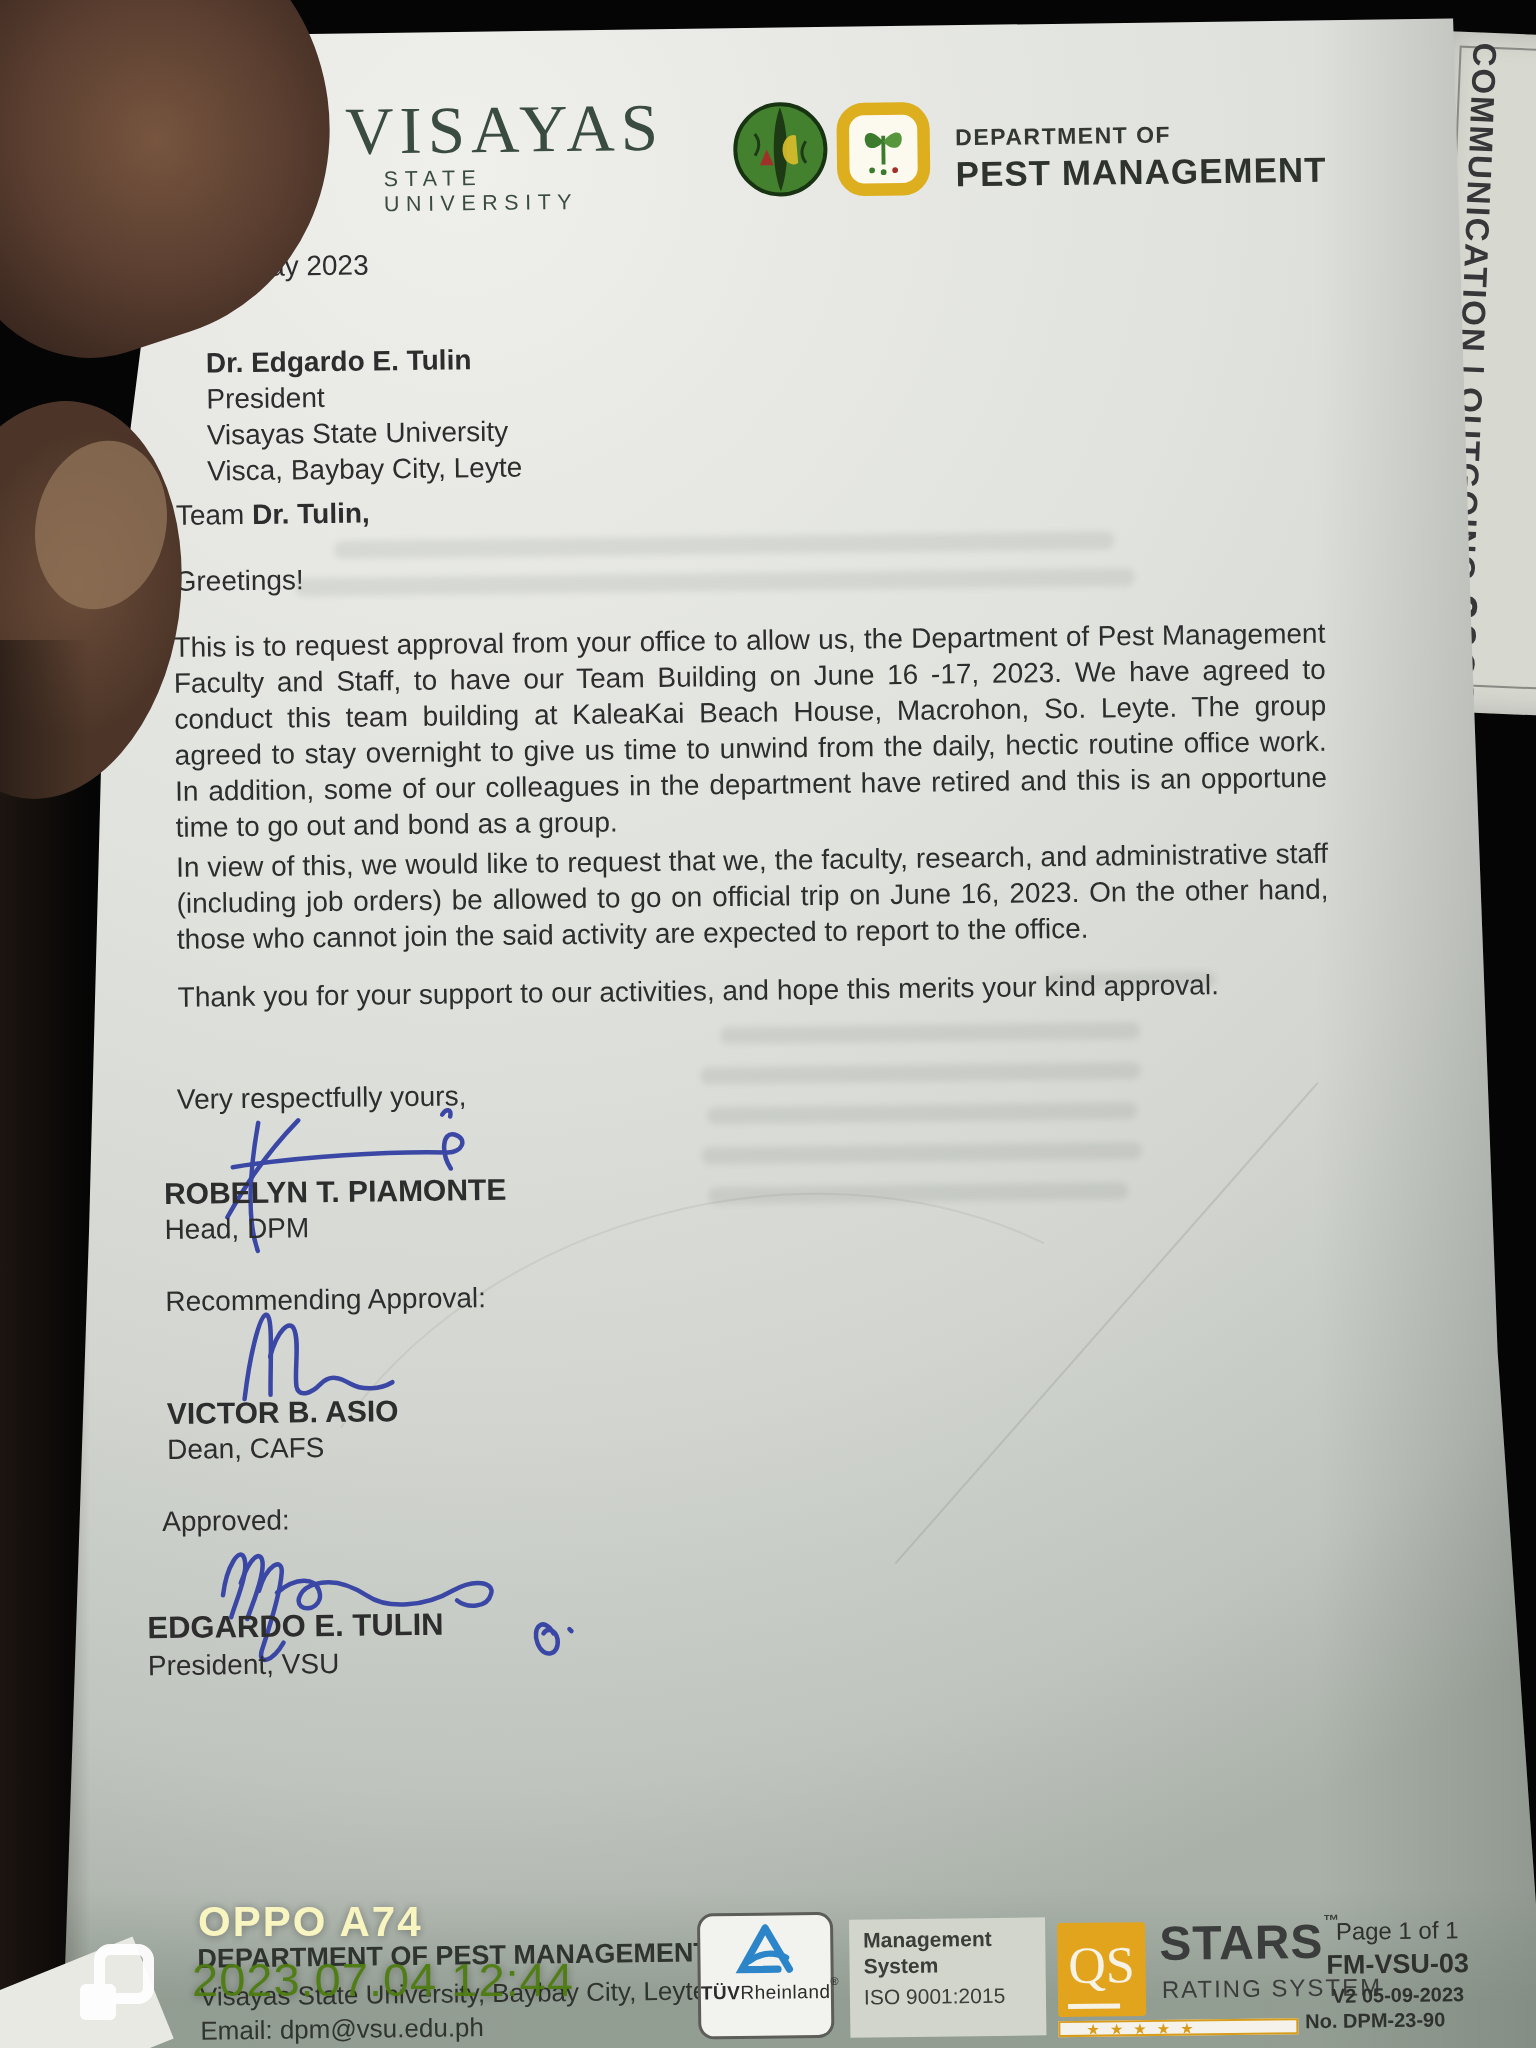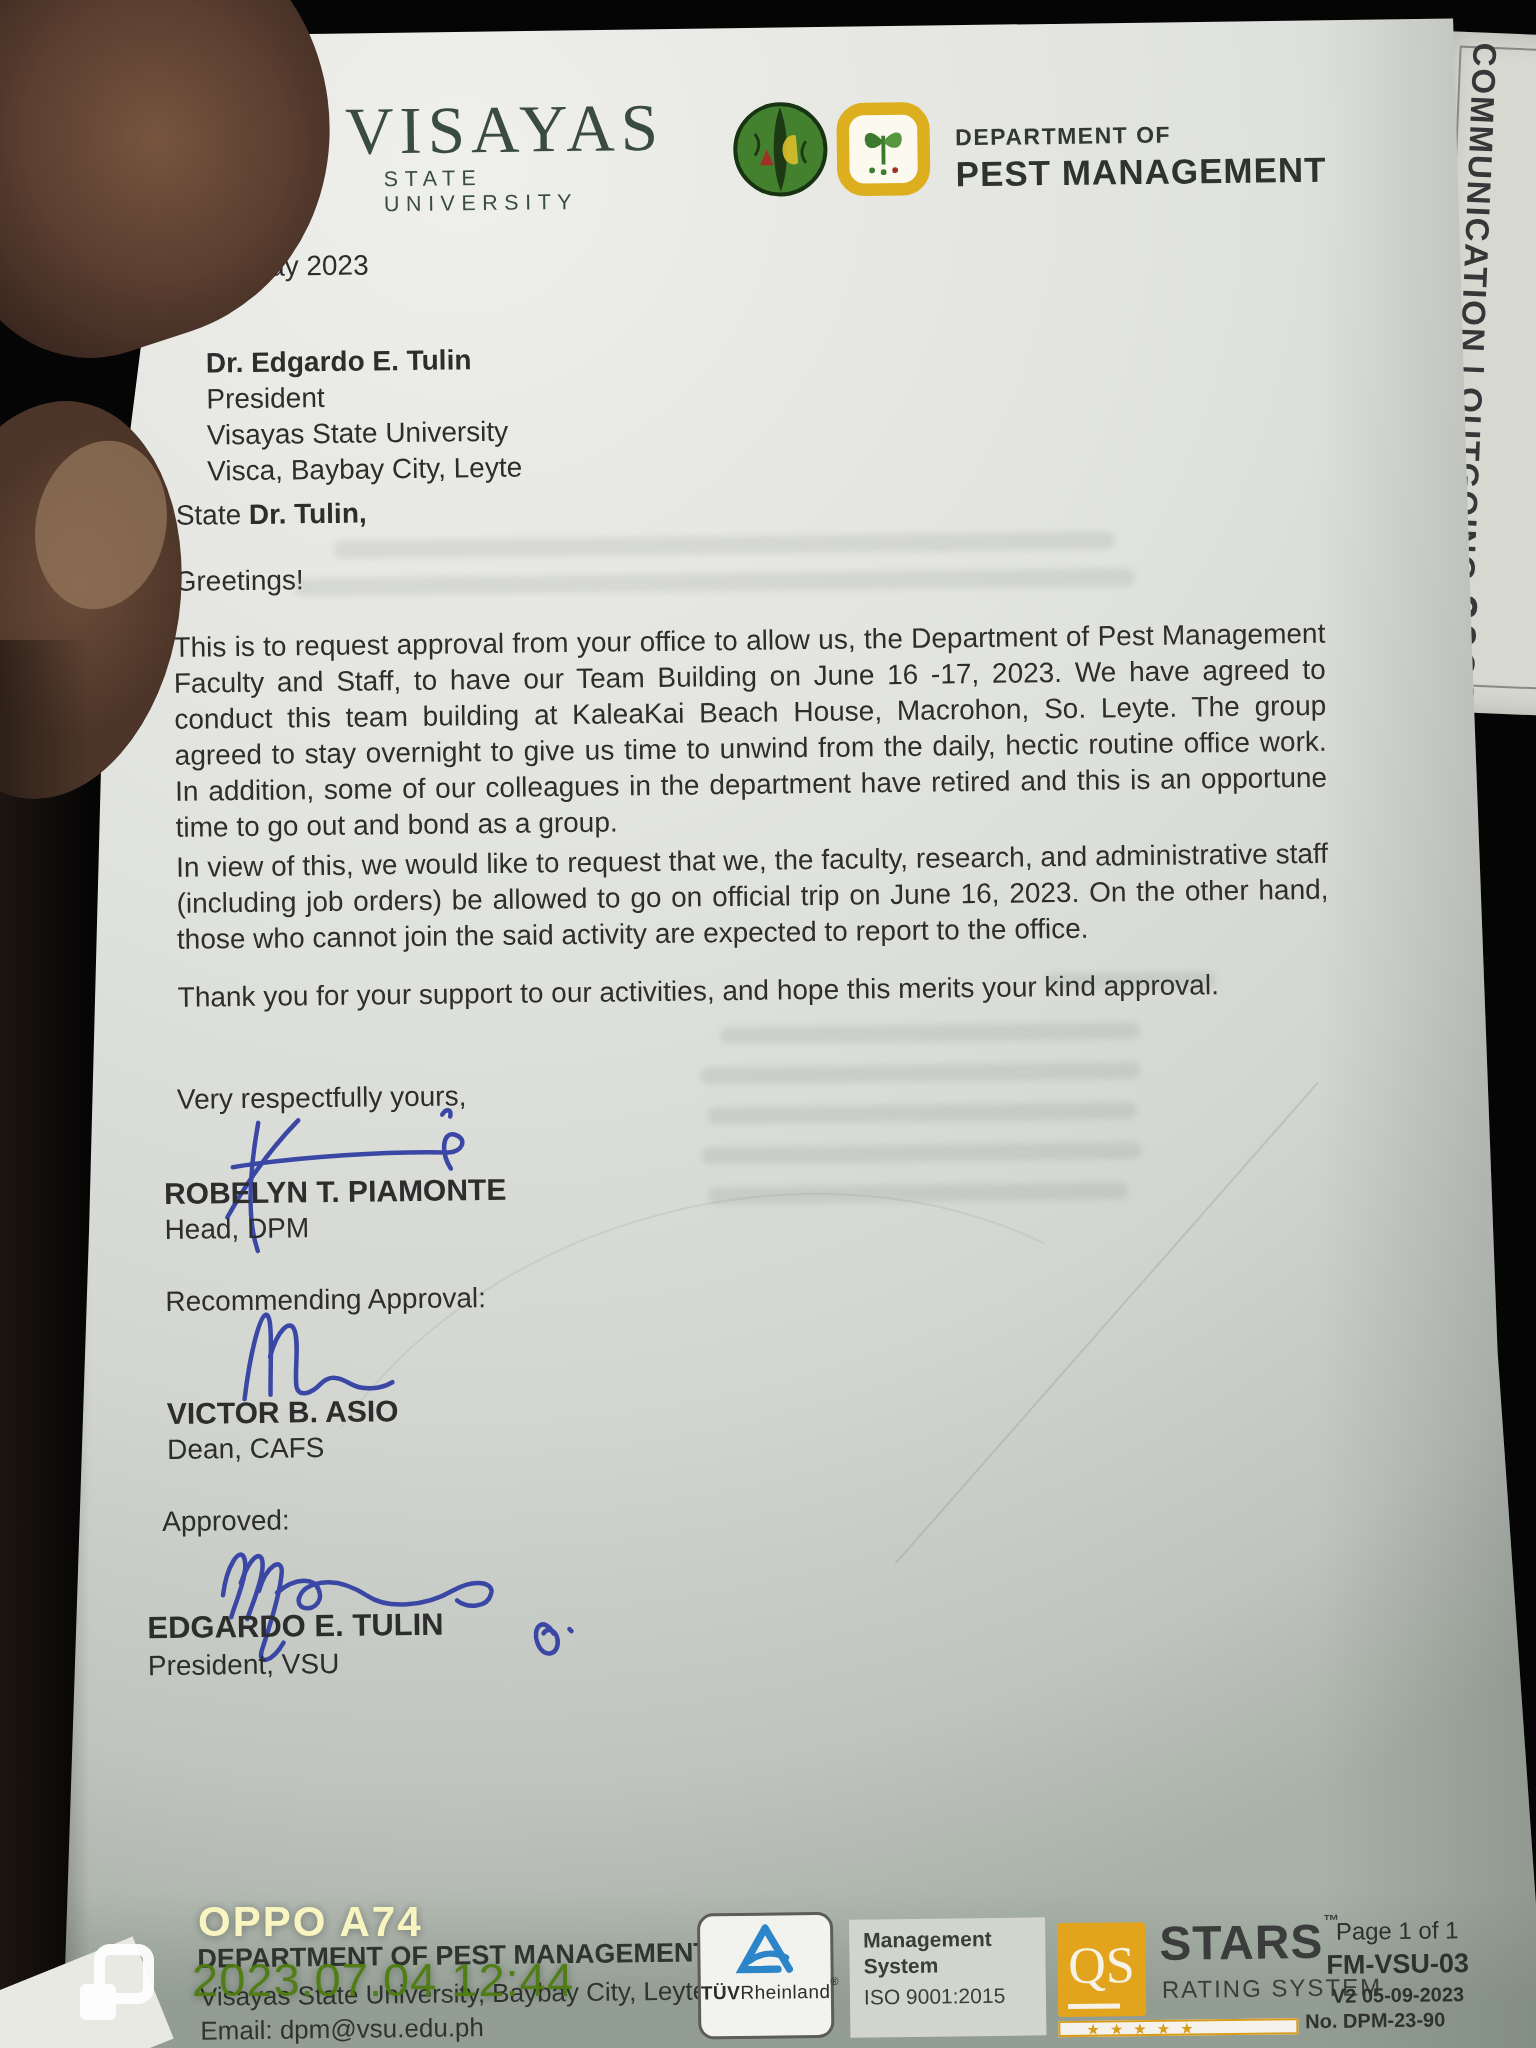--- a/index.html
+++ b/index.html
@@ -167,21 +167,21 @@
       <div class="t" style="left:216px;top:252px;">31 May 2023</div>
 
       <div class="t" style="left:214px;top:348px;width:600px;">
         <div class="bold">Dr. Edgardo E. Tulin</div>
         <div>President</div>
         <div>Visayas State University</div>
         <div>Visca, Baybay City, Leyte</div>
       </div>
 
       <div class="t" style="left:182px;top:500px;">
-        <span>State </span><span class="bold">Dr. Tulin,</span>
+        <span>Team </span><span class="bold">Dr. Tulin,</span>
       </div>
 
       <div class="t" style="left:180px;top:566px;">Greetings!</div>
 
       <div class="t para" style="left:178px;top:632px;">This is to request approval from your office to allow us, the Department of Pest Management Faculty and Staff, to have our Team Building on June 16 -17, 2023.  We have agreed to conduct this team building at KaleaKai Beach House, Macrohon, So. Leyte.  The group agreed to stay overnight to give us time to unwind from the daily, hectic routine office work.  In addition, some of our colleagues in the department have retired and this is an opportune time to go out and bond as a group.</div>
       <div class="t para" style="left:178px;top:852px;">In view of this, we would like to request that we, the faculty, research, and administrative staff (including job orders) be allowed to go on official trip on June 16, 2023.  On the other hand, those who cannot join the said activity are expected to report to the office.</div>
       <div class="t" style="left:178px;top:982px;width:1152px;">Thank you for your support to our activities, and hope this merits your kind approval.</div>
 
       <div class="t" style="left:176px;top:1084px;">Very respectfully yours,</div>
 

